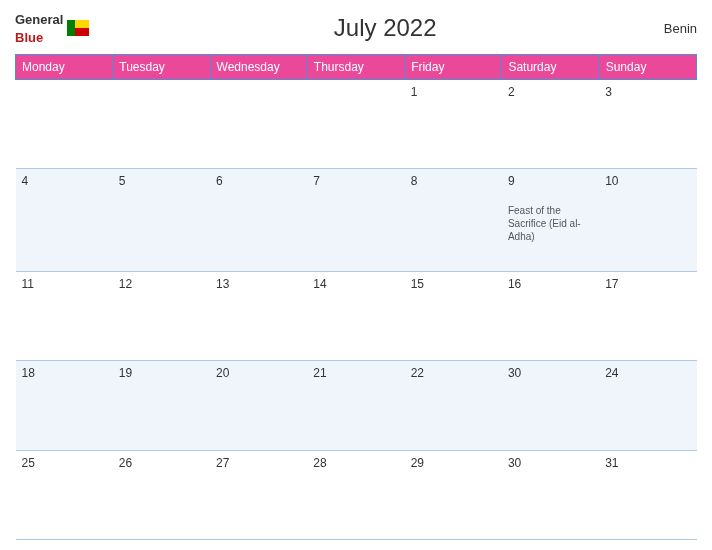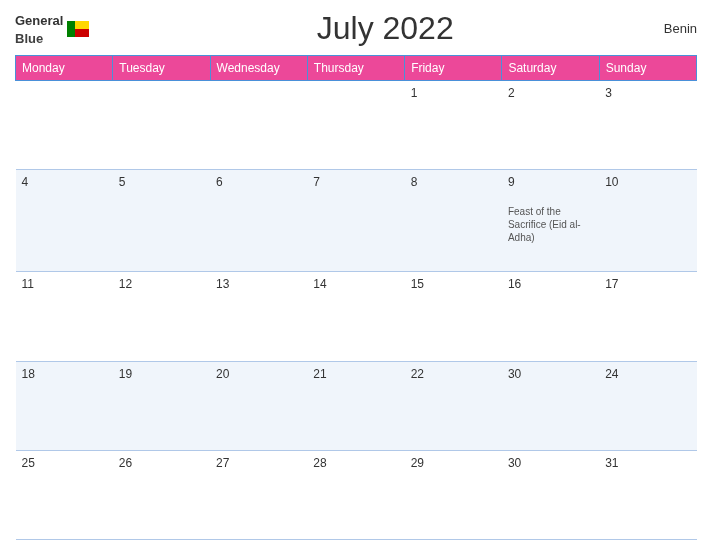--- a/index.html
+++ b/index.html
@@ -30,29 +30,29 @@
     }
     .logo-text-general {
       font-size: 13px;
       font-weight: bold;
       color: #333;
       line-height: 1;
     }
     .logo-text-blue {
       font-size: 13px;
       font-weight: bold;
-      color: #404040;
+      color: #b91c1c;
       line-height: 1;
     }
     .logo-flag {
       width: 22px;
       height: 16px;
     }
     .calendar-title {
-      font-size: 32px;
+      font-size: 24px;
       font-weight: normal;
       color: #333;
       text-align: center;
       flex: 1;
       padding-left: 44px;
     }
     .country-label {
       font-size: 13px;
       color: #333;
       min-width: 60px;

